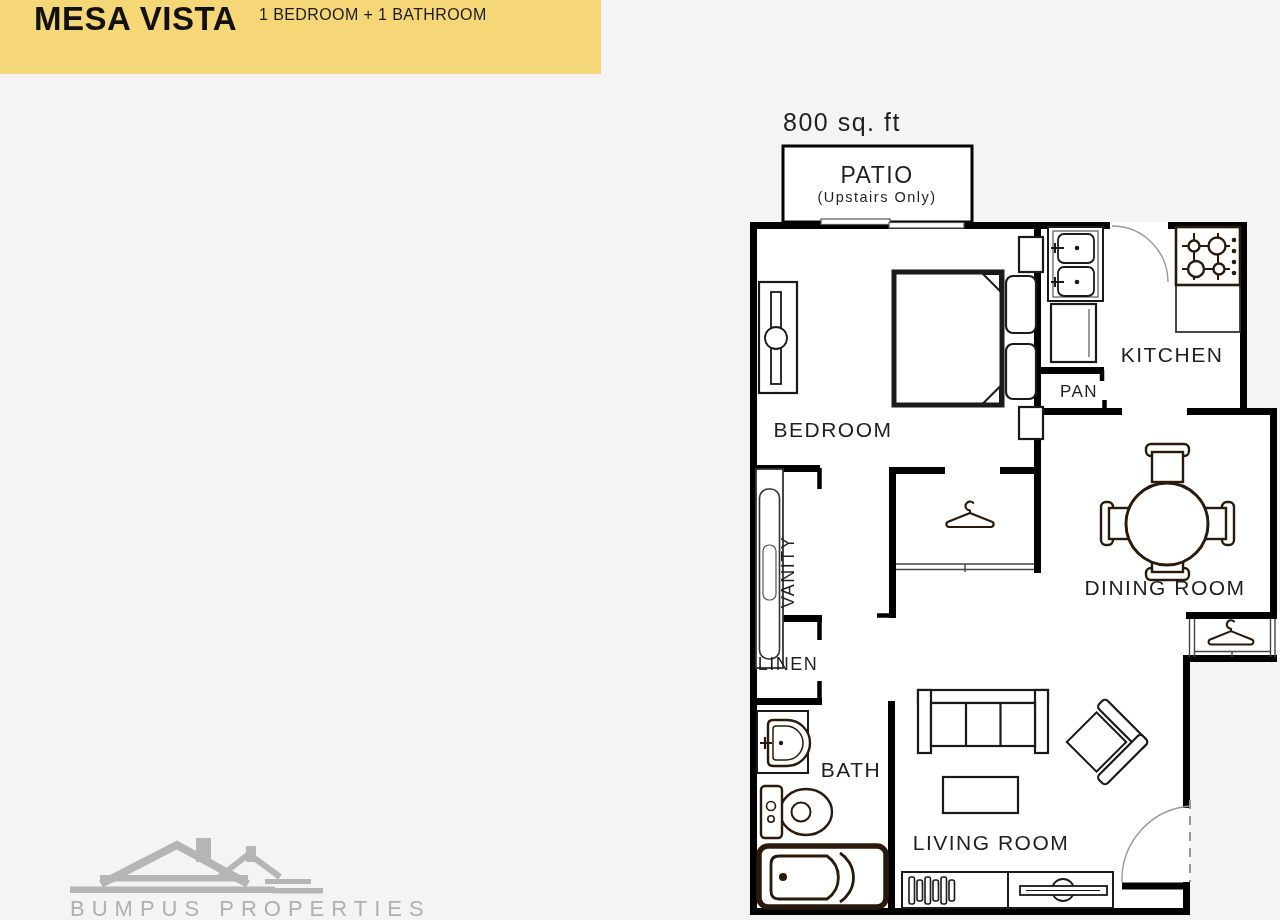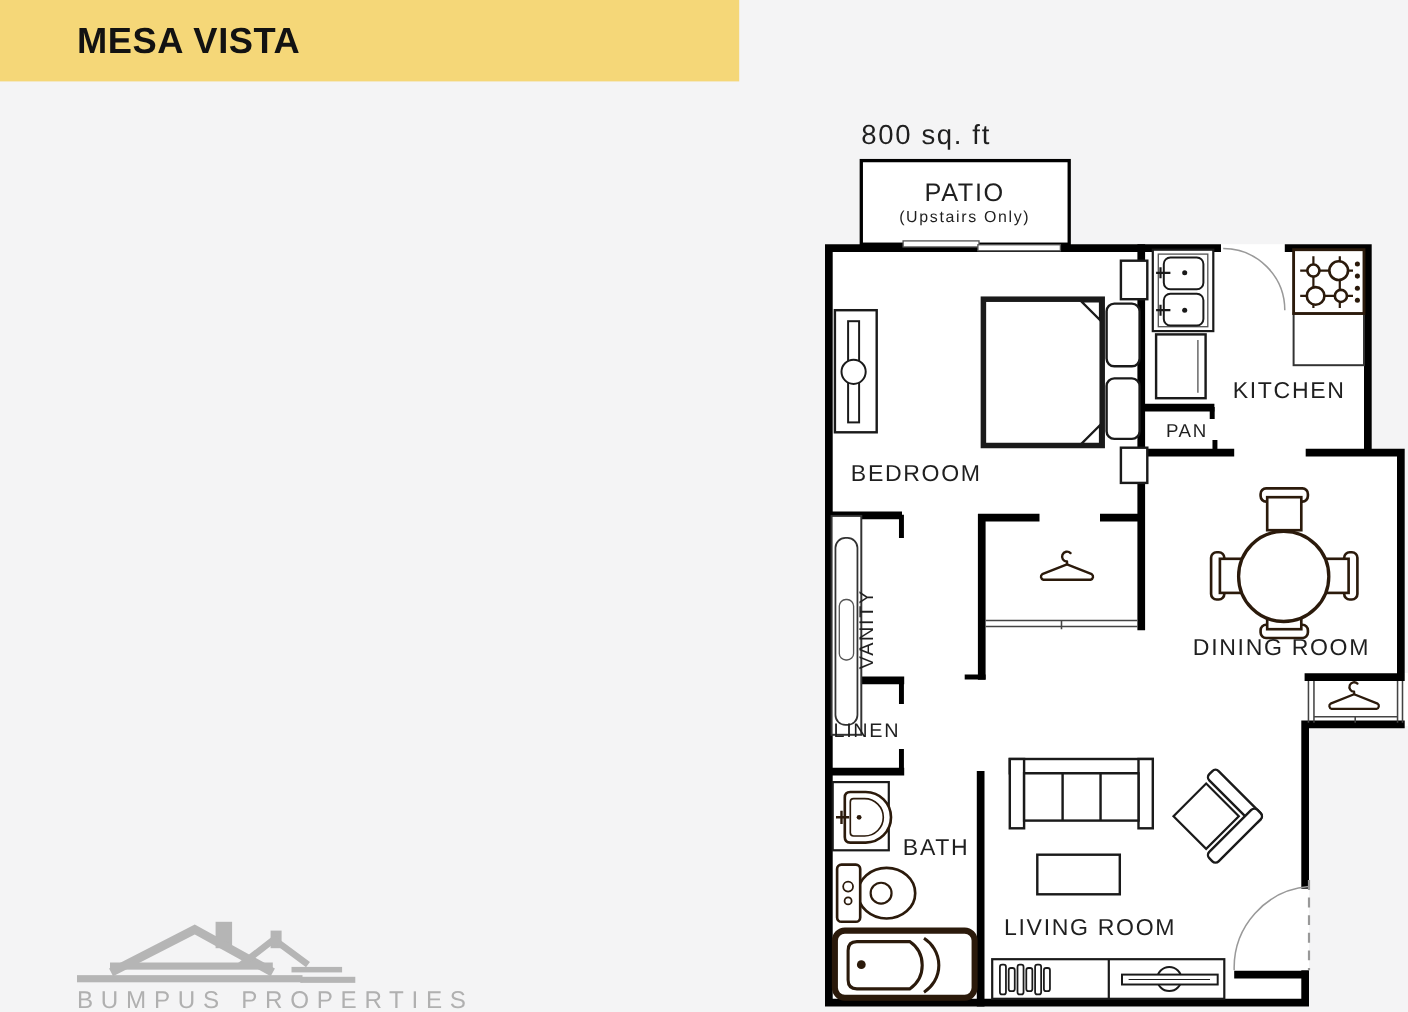--- a/index.html
+++ b/index.html
@@ -2,40 +2,41 @@
 <html style="--banner-bg: #F5D778; --wall: #000000; --furn: #1a1a1a; --furn-accent: #2b1a0b; --logo-gray: #b5b5b5; --page-bg: #f4f4f5;"><head>
 <meta charset="utf-8">
 <style>
   :root{
     --banner-bg:#F5D778; --wall:#000000; --furn:#1a1a1a; --furn-accent:#2b1a0b;
     --logo-gray:#b5b5b5; --page-bg:#f4f4f5;
   }
   *{margin:0;padding:0;box-sizing:border-box}
   html,body{width:1280px;height:920px;overflow:hidden}
   body{background:var(--page-bg);font-family:"Liberation Sans",sans-serif;position:relative}
-  .banner{position:absolute;left:0;top:0;width:672px;height:74px;background:var(--banner-bg);
-          display:flex;align-items:center;padding-left:70px;gap:22px}
+  .banner{position:absolute;left:0;top:0;width:601px;height:74px;background:var(--banner-bg);
+          display:flex;align-items:flex-start;padding-left:34px;gap:22px}
   .banner .title{font-size:33px;font-weight:bold;color:#121212;letter-spacing:.5px}
   .banner .subtitle{font-size:16px;font-weight:500;color:#1c1c1c;letter-spacing:.4px;padding-top:6px}
   svg{position:absolute;left:0;top:0}
   .wall{stroke:var(--wall);stroke-width:7;fill:none}
   .tick{stroke:var(--wall);stroke-width:4.5;fill:none}
   .thin{stroke:#444;stroke-width:1.4;fill:none}
   .arc{stroke:#999;stroke-width:1.4;fill:none}
   .fb{stroke:var(--furn);fill:#fff}
   .fbr{stroke:var(--furn-accent);fill:#fff}
   .lab{fill:#1f1f1f;letter-spacing:1.5px;font-family:"Liberation Sans",sans-serif}
   .logo-fill{fill:var(--logo-gray)}
   .logo-stroke{stroke:var(--logo-gray);fill:none}
 </style>
 </head>
 <body>
 
 <div class="banner">
   <span class="title">MESA VISTA</span>
+  <span class="subtitle">1 BEDROOM + 1 BATHROOM</span>
 </div>
 
 <svg width="1280" height="920" viewBox="0 0 1280 920">
 
   <path fill="#ffffff" d="M750 222 H1247 V412 H1277 V612 H1280 V660 H1190 V915 H750 Z"></path>
   <rect x="1186" y="612" width="94" height="48" fill="#fff"></rect>
 
   <rect x="783" y="146" width="189" height="76" fill="#fff" stroke="#000" stroke-width="3"></rect>
 
   <path class="wall" d="

